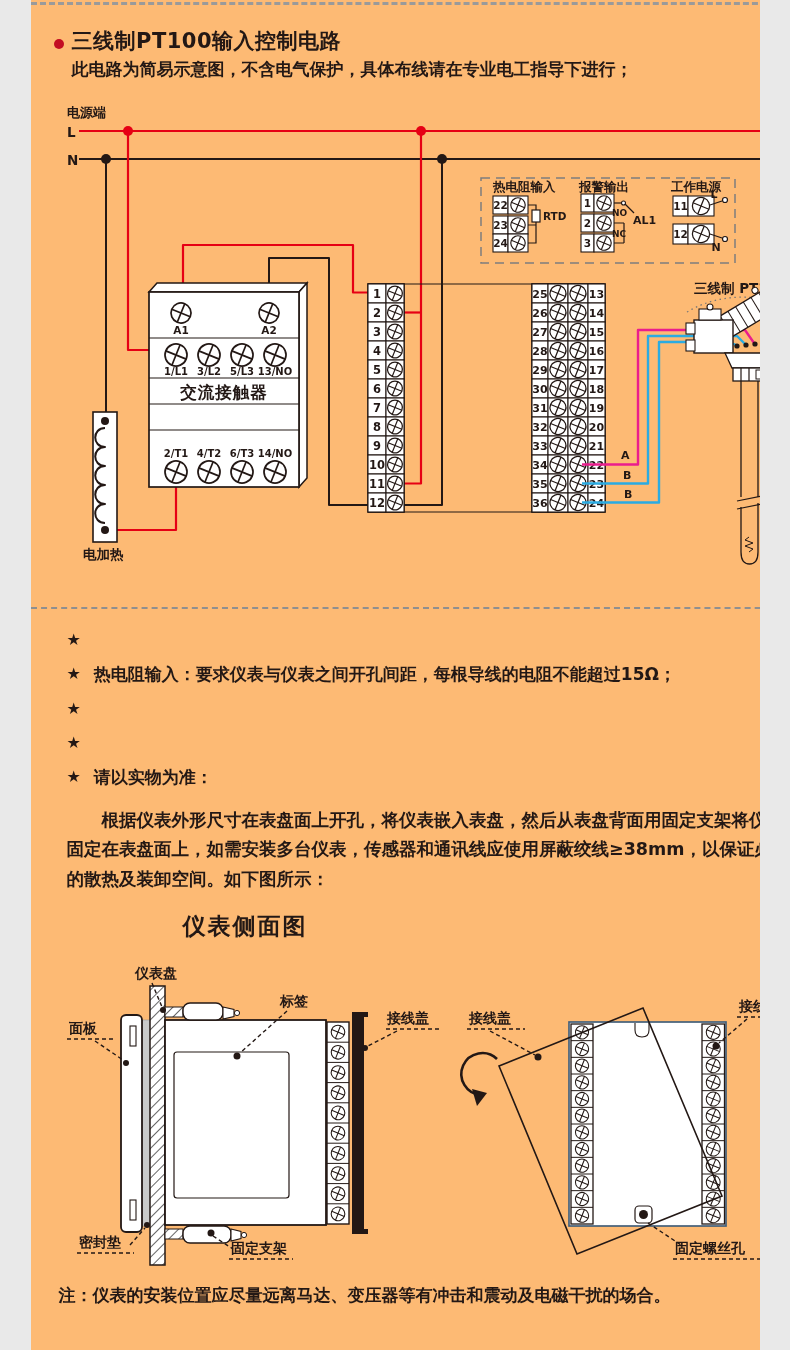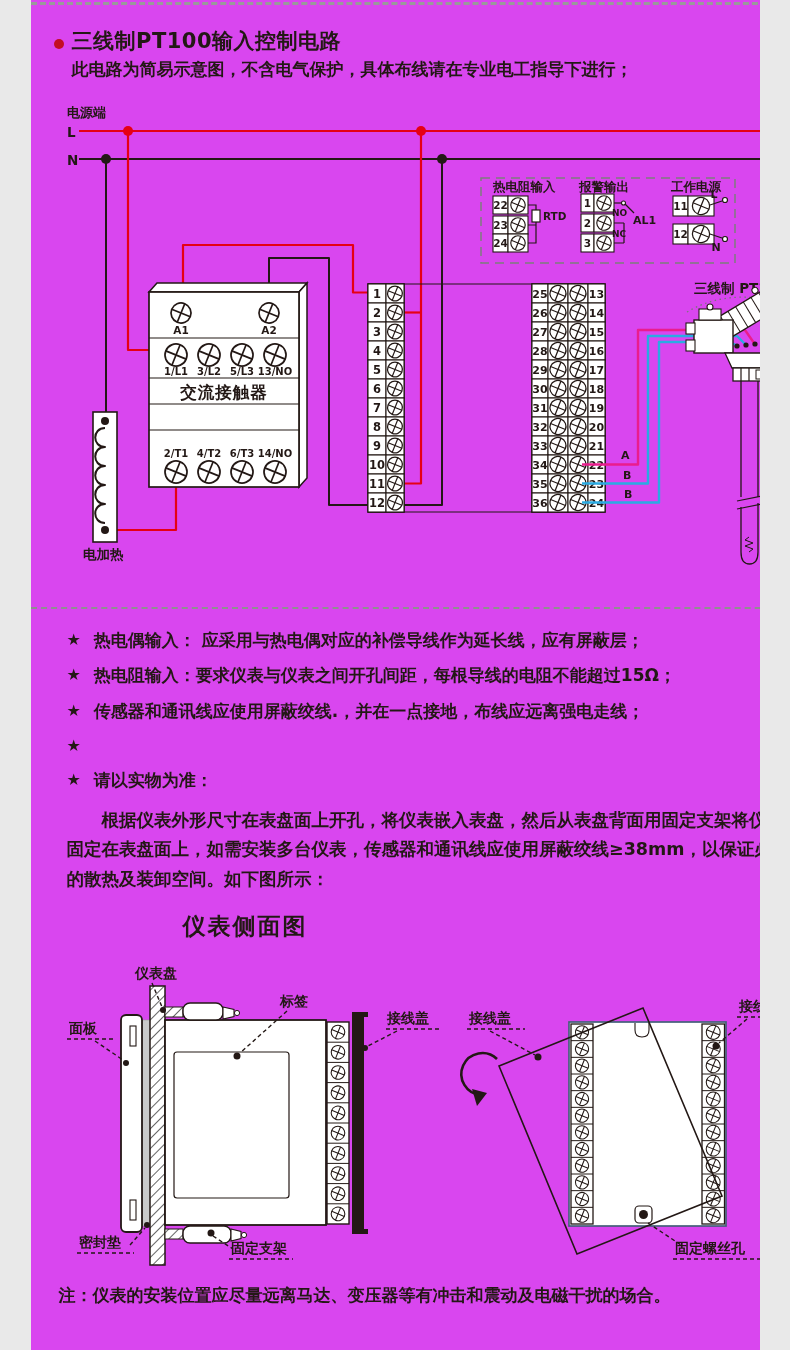--- a/index.html
+++ b/index.html
@@ -1,16 +1,16 @@
 <!DOCTYPE html>
 <html><head>
 <meta charset="utf-8">
 <style>
   html,body{margin:0;padding:0;background:#e9e9e9;}
-  .page{position:relative;width:729px;height:1350px;background:#d946ef;margin:0 auto;
+  .page{position:relative;width:729px;height:1350px;background:#fdba74;margin:0 auto;
         font-family:"DejaVu Sans","Liberation Sans",sans-serif;color:#231815;overflow:hidden;}
   .top-dash{position:absolute;top:2px;left:0;width:790px;border-top:3px dashed #9a9a9a;}
   .sep-dash{position:absolute;top:607px;left:0;width:790px;border-top:2px dashed #8f8f8f;}
   .title-dot{position:absolute;left:23px;top:39px;width:10px;height:10px;border-radius:50%;background:#c30d23;}
   .page-title{position:absolute;left:41px;top:27px;font-size:21px;font-weight:bold;letter-spacing:.5px;}
   .page-sub{position:absolute;left:41px;top:58px;font-size:17px;font-weight:bold;}
   .notes{position:absolute;left:36px;top:630px;width:728px;list-style:none;margin:0;padding:0;}
   .notes li{display:flex;gap:13px;font-size:17px;font-weight:bold;margin-bottom:14px;line-height:1.25;}
   .notes li .star{font-size:16px;}
   .install-par{position:absolute;left:36px;top:806px;width:728px;font-size:17.5px;font-weight:bold;
@@ -592,29 +592,27 @@
       <circle cx="715" cy="345" r="2.6" fill="#231815"></circle>
       <circle cx="724" cy="344" r="2.6" fill="#231815"></circle>
     </g>
   </svg>
 
   <div class="sep-dash"></div>
 
   <ul class="notes">
     <li>
         <span class="star">★</span>
-        <span>热电偶输入： 应采用与热电偶对应的补偿导线作为延长线，应有屏蔽层；</span>
       </li>
     <li>
         <span class="star">★</span>
         <span>热电阻输入：要求仪表与仪表之间开孔间距，每根导线的电阻不能超过15Ω；</span>
       </li>
     <li>
         <span class="star">★</span>
-        <span>传感器和通讯线应使用屏蔽绞线.，并在一点接地，布线应远离强电走线；</span>
       </li>
     <li>
         <span class="star">★</span>
       </li>
     <li style="margin-top:6px">
         <span class="star">★</span>
         <span>请以实物为准：</span>
       </li>
   </ul>
 

